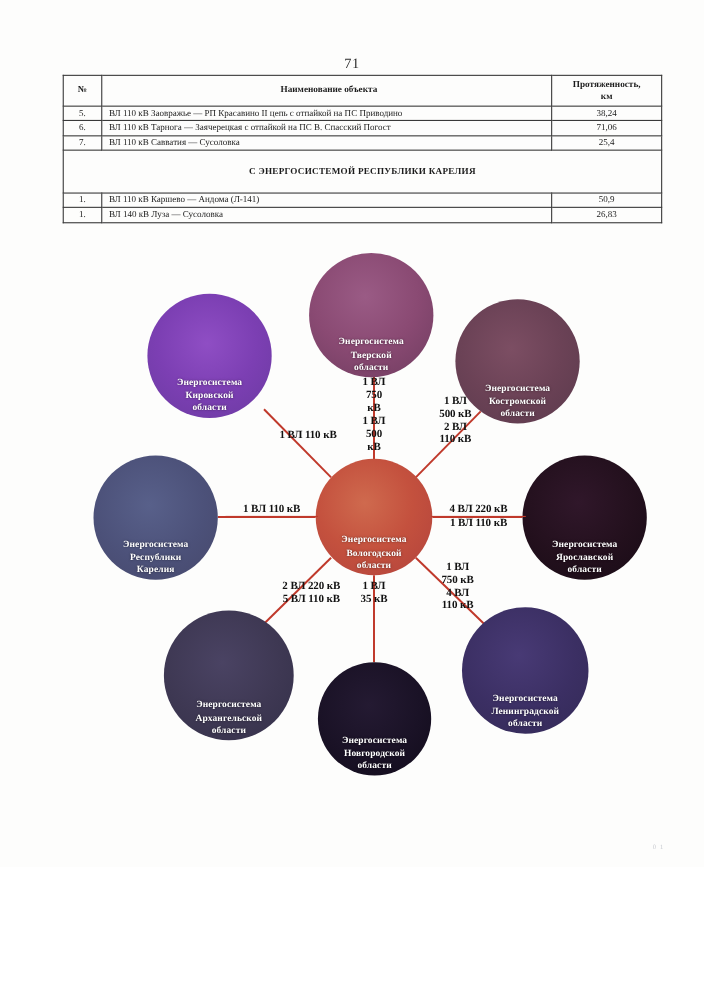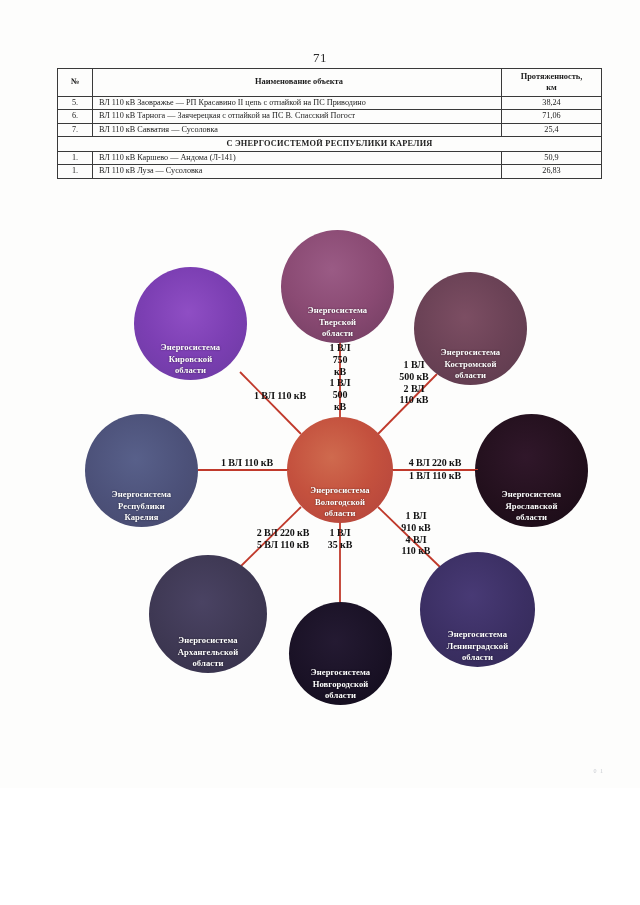--- a/index.html
+++ b/index.html
@@ -66,21 +66,21 @@
   .col-num   { width: 30px;  text-align: center; }
   .col-name  { width: 400px; text-align: left; padding-left: 6px !important; }
   .col-len   { width: 95px;  text-align: center; }
   td.col-num { text-align: center; }
   td.col-len { text-align: center; }
   tr.section-row td {
     text-align: center;
     font-weight: bold;
     font-size: 8.3px;
     letter-spacing: .25px;
-    padding: 2px 0;
+    padding: 14px 0;
   }
 
   
   .diagram {
     position: absolute;
     left: 0;
     top: 222px;
     width: 640px;
     height: 490px;
   }
@@ -189,21 +189,21 @@
           <td colspan="3">С ЭНЕРГОСИСТЕМОЙ РЕСПУБЛИКИ КАРЕЛИЯ</td>
         </tr>
         <tr>
           <td class="col-num">1.</td>
           <td class="col-name">ВЛ 110 кВ Каршево — Андома (Л-141)</td>
           <td class="col-len">50,9</td>
         </tr>
 
         <tr>
           <td class="col-num">1.</td>
-          <td class="col-name">ВЛ 110 кВ Луза — Сусоловка</td>
+          <td class="col-name">ВЛ 140 кВ Луза — Сусоловка</td>
           <td class="col-len">26,83</td>
         </tr>
       </tbody>
     </table>
   </div>
 
   <div class="diagram">
 
     <svg class="links" viewBox="0 0 640 490">
 
@@ -322,21 +322,21 @@
       <span class="ul-top">1 ВЛ 110 кВ</span>
     </div>
 
     <div class="edge-label" style="left:392px; top:235px; width:86px;">
       <span class="ul-top">4 ВЛ 220 кВ</span>
       <span class="plain">1 ВЛ 110 кВ</span>
     </div>
 
     <div class="edge-label" style="left:380px; top:288px; width:72px;">
       <span class="plain">1 ВЛ</span>
-      <span class="plain">910 кВ</span>
+      <span class="plain">750 кВ</span>
       <span class="plain">4 ВЛ</span>
       <span class="plain">110 кВ</span>
     </div>
 
     <div class="edge-label" style="left:312px; top:305px; width:56px;">
       <span class="plain">1 ВЛ</span>
       <span class="plain">35 кВ</span>
     </div>
 
     <div class="edge-label" style="left:239px; top:305px; width:88px;text-align:center;">

